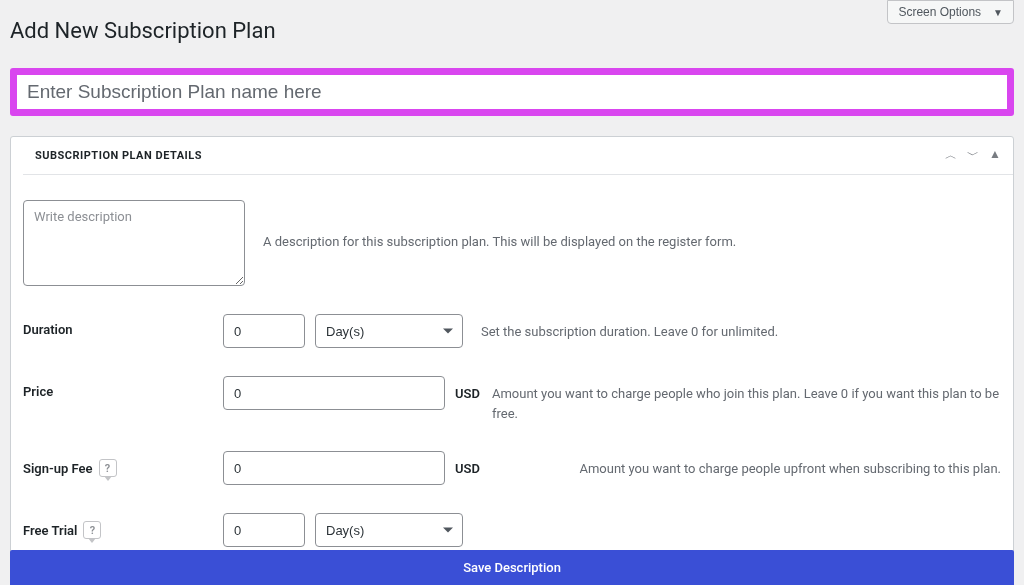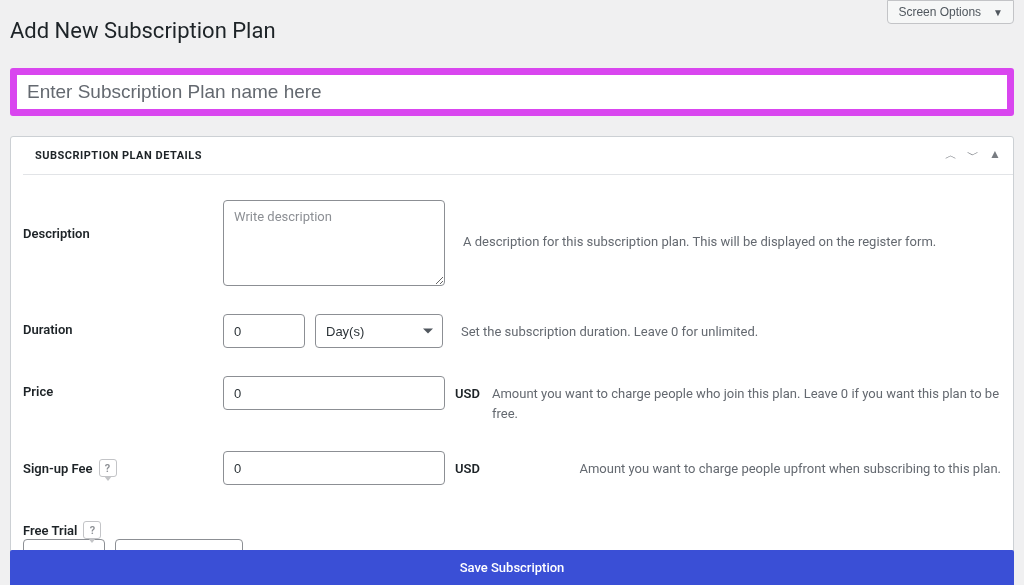--- a/index.html
+++ b/index.html
@@ -174,21 +174,21 @@
     width: 222px;
     height: 34px;
     padding: 4px 10px;
     border: 1px solid #8c8f94;
     border-radius: 4px;
     font-size: 13px;
     color: #2c3338;
   }
   .select-wrap {
     position: relative;
-    width: 128px;
+    width: 148px;
   }
   .select-field {
     width: 100%;
     height: 34px;
     padding: 4px 28px 4px 10px;
     border: 1px solid #8c8f94;
     border-radius: 4px;
     font-size: 13px;
     background: #fff;
     appearance: none;
@@ -260,21 +260,20 @@
       <div class="controls">
         <span>︿</span>
         <span>﹀</span>
         <span>▲</span>
       </div>
     </div>
 
     <div class="panel-body">
 
       <div class="form-row">
-        <div class="row-label align-mid">Description</div>
         <div class="row-fields">
           <textarea class="desc-field" placeholder="Write description" style=""></textarea>
         </div>
         <div class="row-help align-textarea">A description for this subscription plan. This will be displayed on the register form.</div>
       </div>
 
       <div class="form-row">
         <div class="row-label">Duration</div>
         <div class="row-fields">
           <input type="text" class="num-field" value="0" style="">
@@ -301,34 +300,34 @@
           <span>Sign-up Fee</span>
           <span class="help-icon">?</span>
         </div>
         <div class="row-fields">
           <input type="text" class="wide-field" value="0" style="">
           <span class="currency-label">USD</span>
         </div>
         <div class="row-help" style="padding-left:6px;text-align:right;">Amount you want to charge people upfront when subscribing to this plan.</div>
       </div>
 
-      <div class="form-row" style="margin-bottom:26px;flex-direction:column;">
+      <div class="form-row" style="margin-bottom:26px;">
         <div class="row-label">
           <span>Free Trial</span>
           <span class="help-icon">?</span>
         </div>
         <div class="row-fields">
           <input type="text" class="num-field" value="0" style="">
           <div class="select-wrap">
             <select class="select-field">
               <option>Day(s)</option>
             </select>
           </div>
         </div>
       </div>
 
     </div>
   </div>
 </div>
 
 <div class="save-bar">
-  <span>Save Subscription</span>
+  <span>Save Description</span>
 </div>
 
 </body></html>

